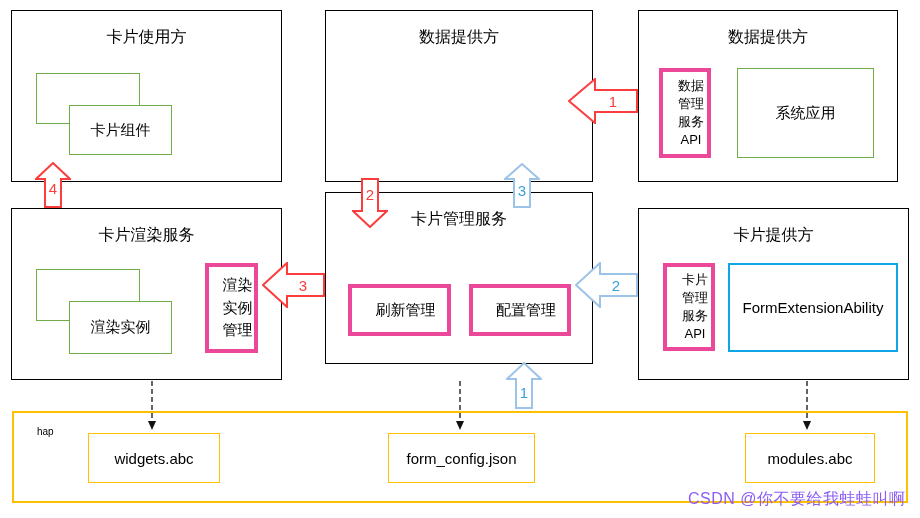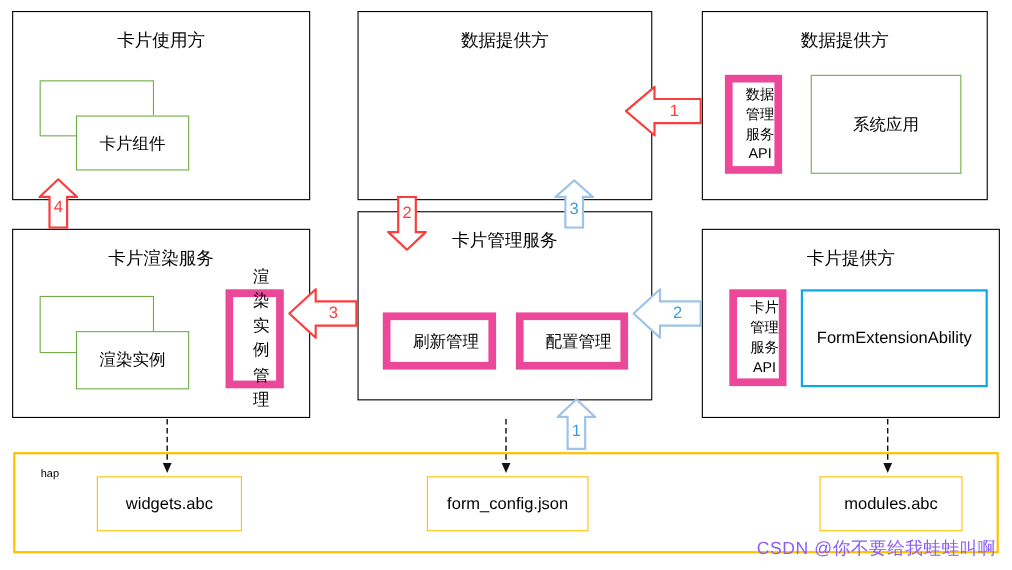--- a/index.html
+++ b/index.html
@@ -8,21 +8,21 @@
     font-family:"Liberation Sans", sans-serif; color:#000; overflow:hidden;
   }
   .bigbox { position:absolute; border:1px solid #000; background:#fff; box-sizing:border-box; }
   .title  { position:absolute; top:16px; left:0; right:0; text-align:center; font-size:16px; }
   .inner  {
     position:absolute; box-sizing:border-box; background:#fff;
     display:flex; align-items:center; justify-content:center;
     text-align:center; font-size:15px;
   }
   .green   { border:1px solid #70ad47; }
-  .blue    { border:7px solid #ec4899;padding-left:12px; }
+  .blue    { border:4px solid #ec4899;padding-left:12px; }
   .yellow2 { border:2px solid #0ea5e9; }
   .yellow1 { border:1px solid #ffc000; }
   .mline   { white-space:pre-line; font-size:13px; line-height:1.4; }
   .mline3  { white-space:pre-line; font-size:15px; line-height:1.5; }
   .arrow   { position:absolute; }
   .arrow svg { display:block; }
   .num {
     position:absolute; transform:translate(-50%,-50%);
     font-size:15px; line-height:1;
   }

